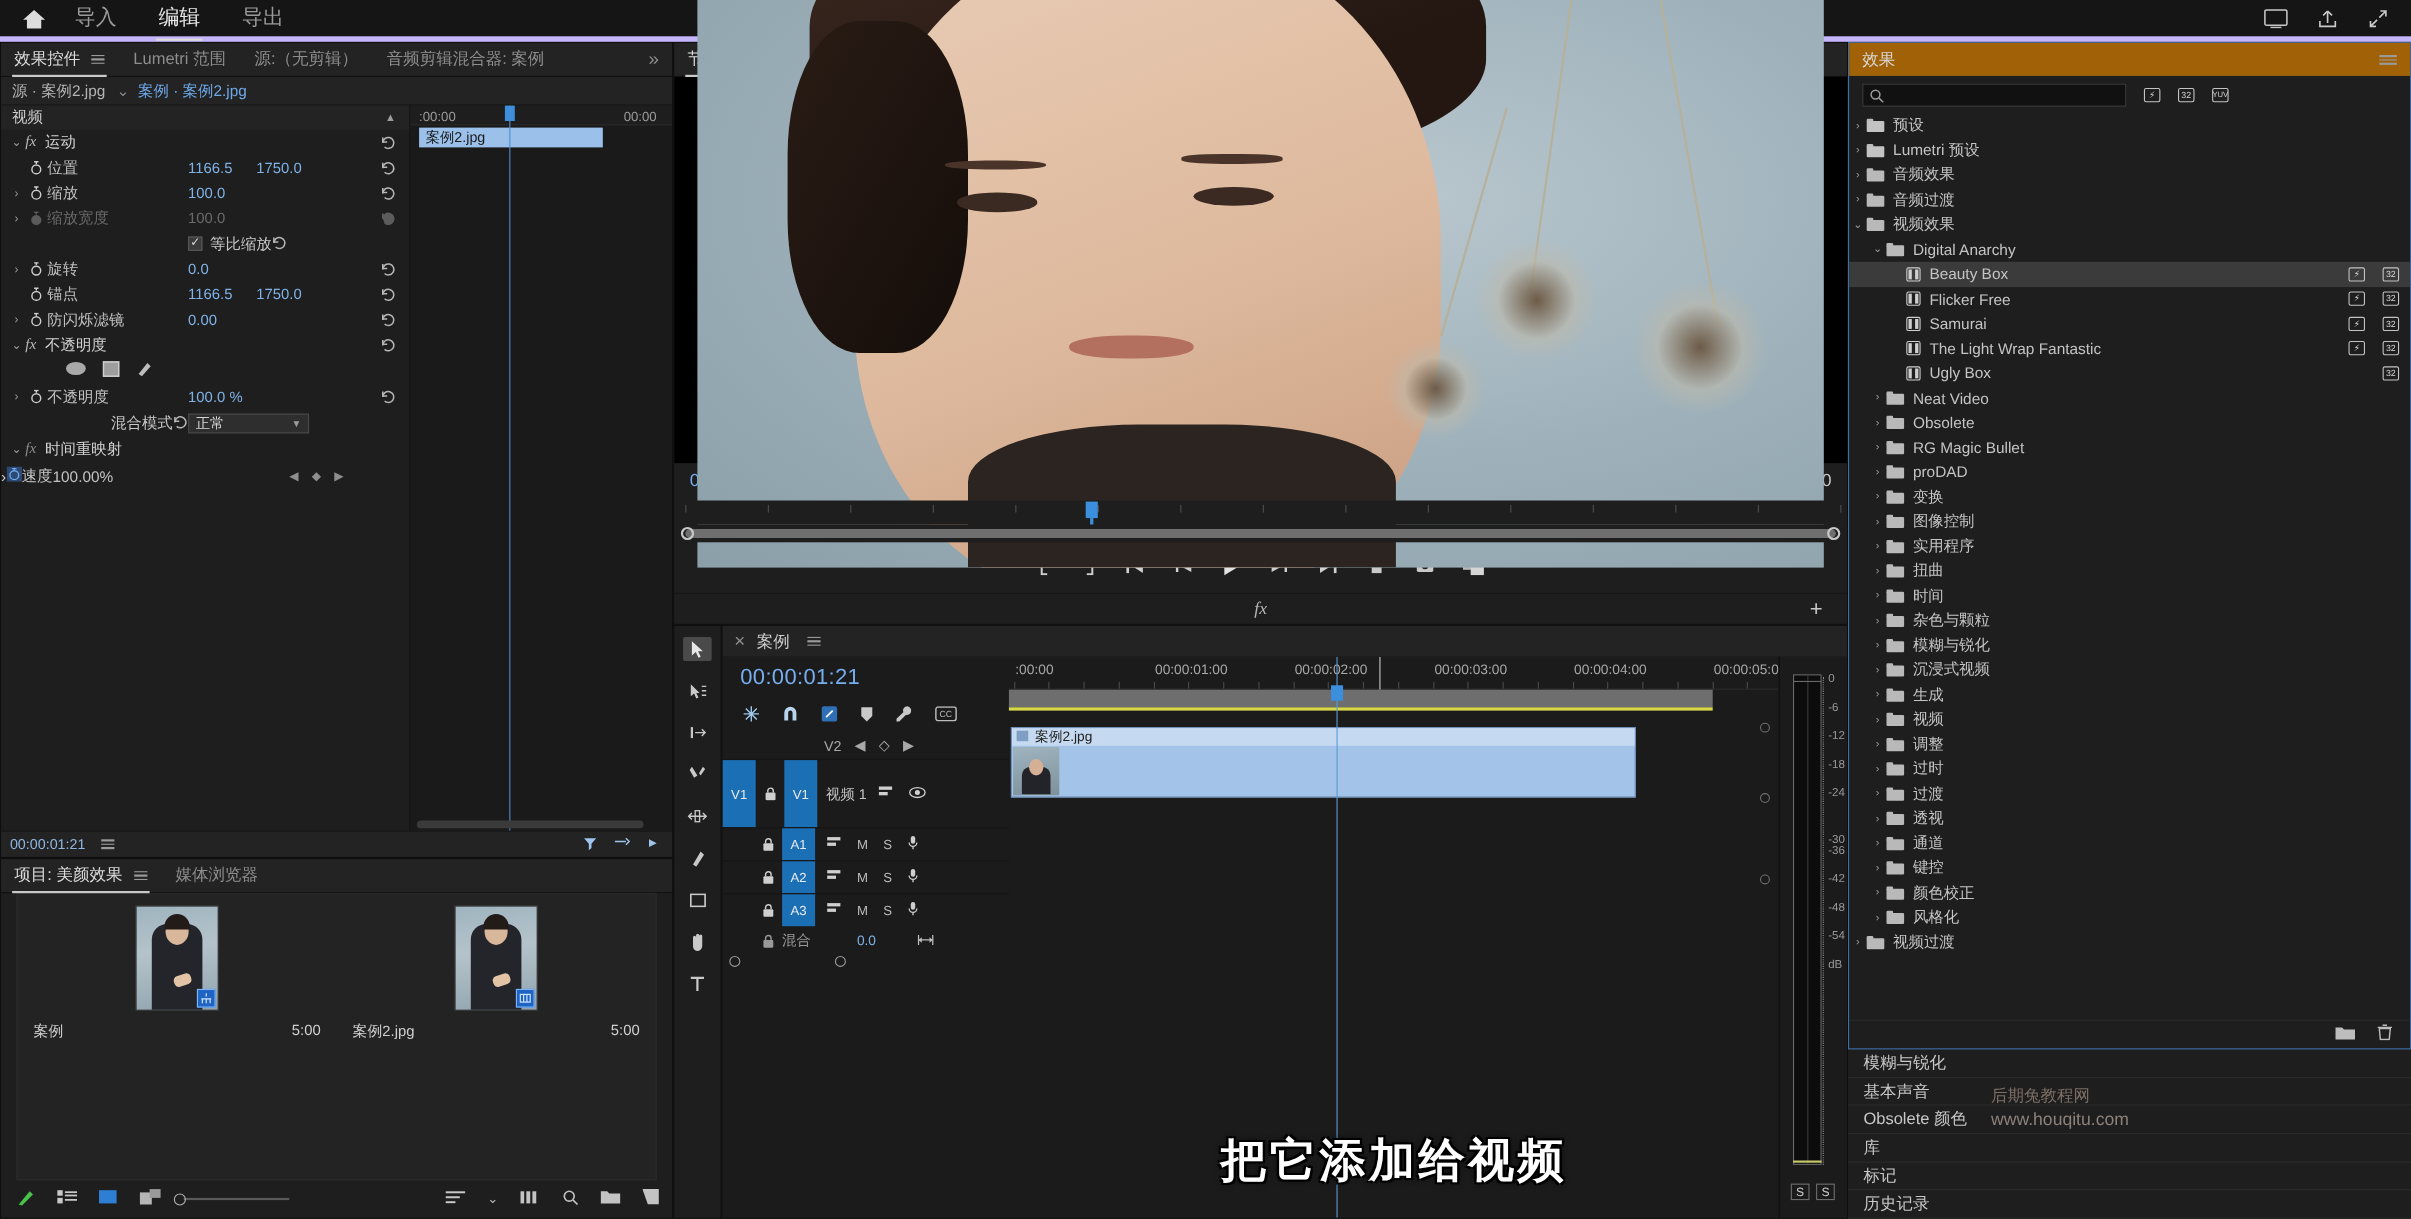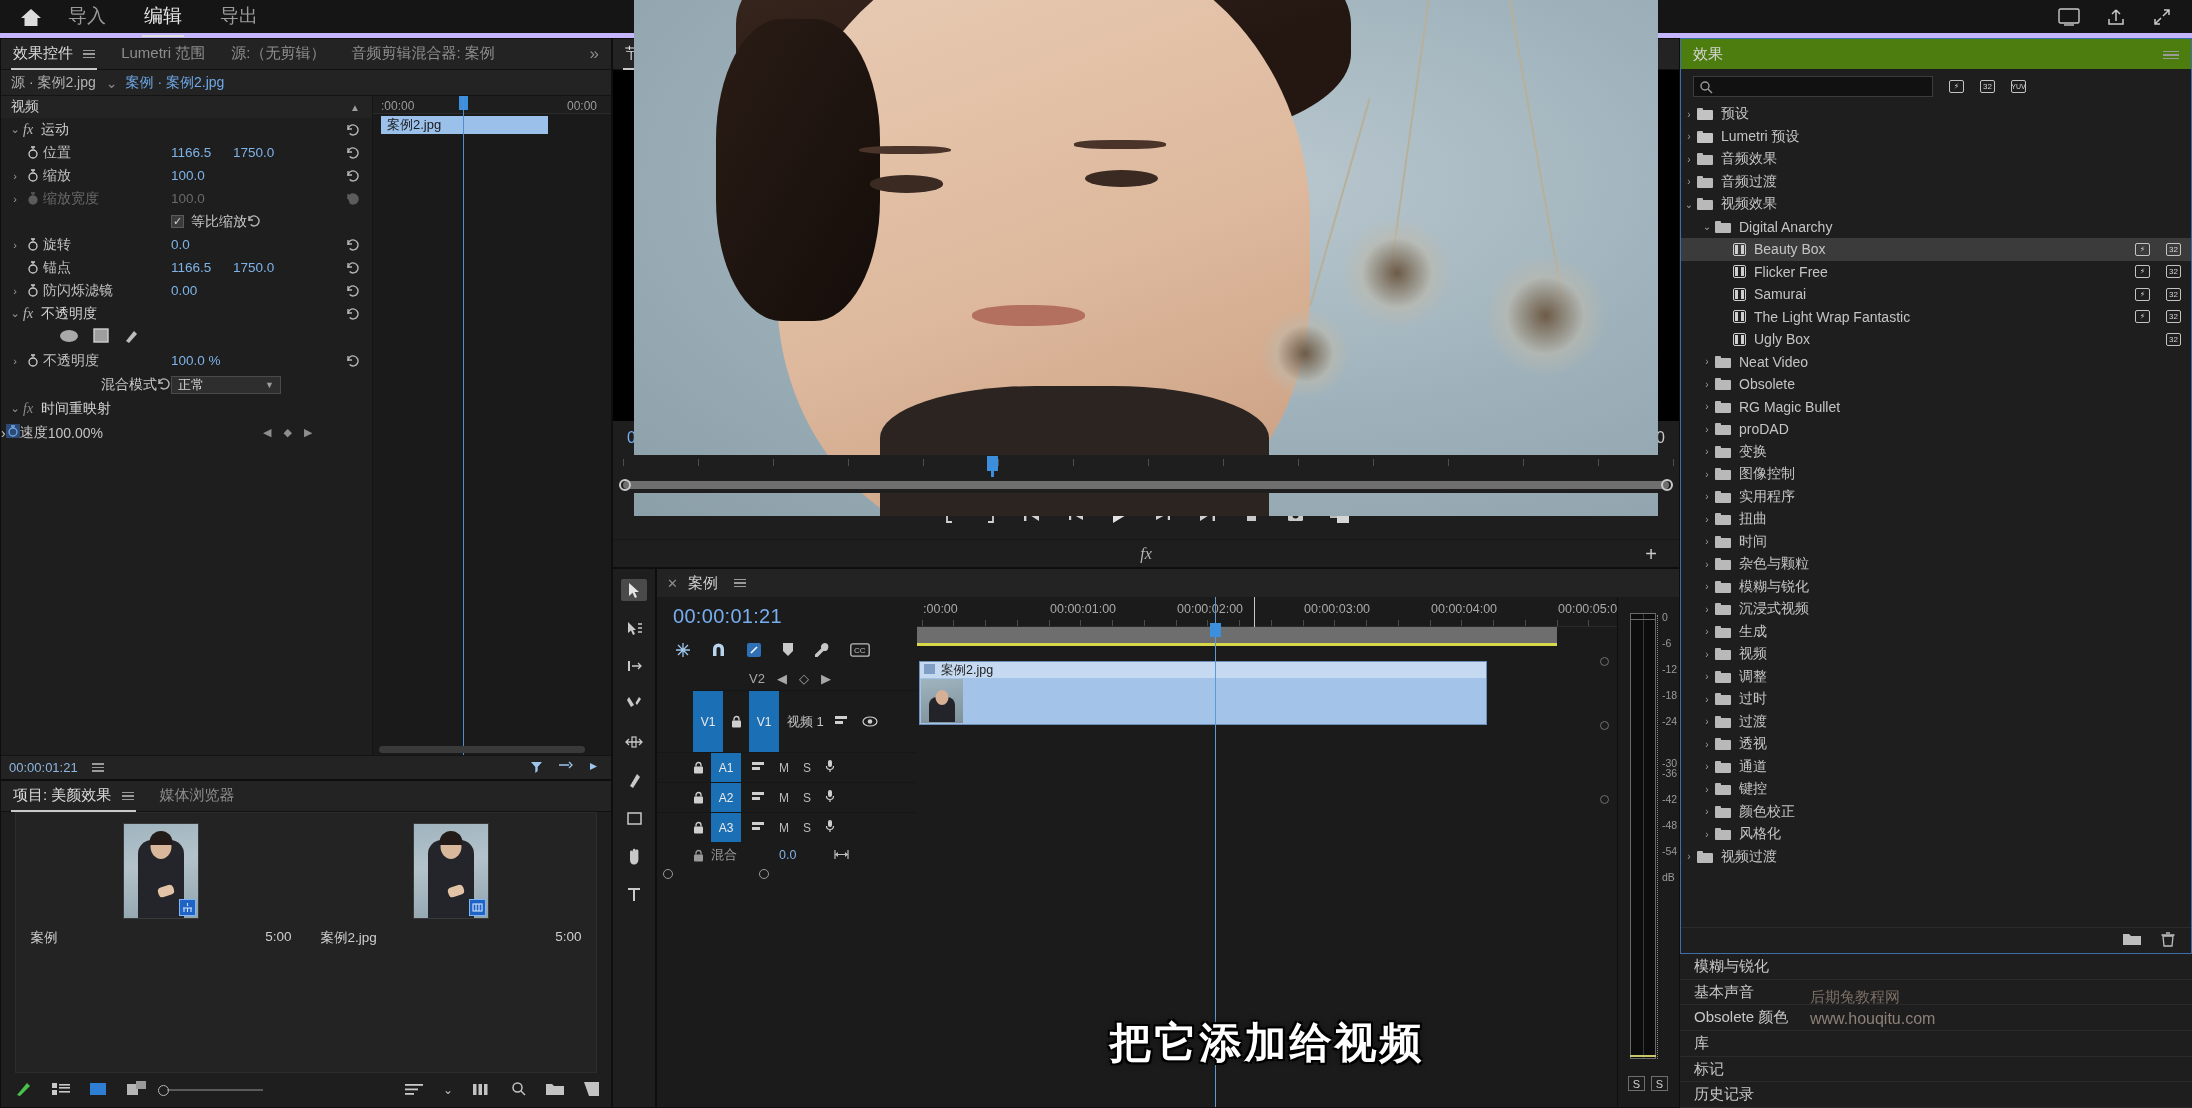--- a/index.html
+++ b/index.html
@@ -189,21 +189,21 @@
   .tool.active { background:#4a4a4a; }
   .tl-panel { flex:1; display:flex; flex-direction:column; min-width:0;}
   .tl-head { height:28px; background:#232323; display:flex; align-items:center; gap:10px; padding-left:10px; font-size:15px; color:#cfcfcf; flex:none;}
   .tl-head .x { color:#8f8f8f; font-size:13px;}
   .tl-body { flex:1; display:flex; min-height:0; background:#1b1b1b; position:relative;}
   .tl-headers { width: 260px; flex:none; position:relative; background:#1b1b1b;}
   .tl-tc { font-size: 20px; color:#77aef0; padding: 8px 0 8px 16px; letter-spacing:.3px;}
   .tl-tools { height: 30px; display:flex; align-items:center; gap:20px; padding-left: 18px;}
   .tl-v2 { height:24px; display:flex; align-items:center; gap:12px; padding-left:92px; font-size:13px; color:#a8a8a8;}
   .trk { height: 30px; display:flex; align-items:center; position:relative; border-top:1px solid #161616; }
-  .trk.video { height: 62px; margin-left: 36px; }
+  .trk.video { height: 62px; }
   .trk .tnum { width: 30px; height: 100%; background:#1b6fb5; display:flex;align-items:center;justify-content:center; font-size:12px; color:#eaeaea;}
   .trk .lock { width: 26px; display:flex; align-items:center; justify-content:center;}
   .trk .tname { font-size:13px; color:#c4c4c4; margin-left: 8px; white-space:nowrap;}
   .trk .ticons { display:flex; align-items:center; gap:14px; margin-left: 10px;}
   .trk .ms { font-size:12px; color:#bdbdbd;}
   .tl-canvas { flex:1; position:relative; overflow:hidden; background:#1b1b1b; min-width:0;}
   .tl-ruler { height: 30px; position:relative; border-bottom:1px solid #2b2b2b;}
   .tl-ruler .lab { position:absolute; top:5px; font-size:12.5px; color:#a9a9a9; white-space:nowrap;}
   .tl-ruler .tick { position:absolute; bottom:0; width:1px; height:6px; background:#4b4b4b;}
   .tl-workarea { position:absolute; left:0; right:0; top:30px; height:16px; background:#6e6e6e;}
@@ -214,21 +214,21 @@
   .tl-clip .cl-hdr { height:16px; background:#c5d9f0; display:flex; align-items:center; gap:6px; padding-left:4px; font-size:12.5px; color:#222;}
   .tl-clip .cl-thumb { position:absolute; left:1px; top:17px; width:42px; bottom:1px;
      background: linear-gradient(170deg,#9fb4bf,#7e919b); overflow:hidden;}
   .tl-clip .cl-thumb .p { position:absolute; left:50%; top:42%; transform:translateX(-50%); width:26px; height:56%; background:#22242a; border-radius:8px 8px 0 0;}
   .tl-clip .cl-thumb .h { position:absolute; left:50%; top:26%; transform:translateX(-50%); width:13px;height:15px;background:#d6b094;border-radius:50%;}
   .tl-playhead { position:absolute; top:0; bottom:0; width:1px; background:#5b9bd5; }
   .tl-playhead .cap { position:absolute; top:26px; left:-5px; width:11px; height:14px; background:#3b8fdd;}
   .tl-marker { position:absolute; top:0; width:1px; height:30px; background:#c9c9c9;}
   .tl-dot { position:absolute; width:9px;height:9px;border:1px solid #6f6f6f;border-radius:50%;background:#1b1b1b;}
   .tl-caption {
-    position:absolute; left:0; right:0; bottom: 36px; text-align:center;
+    position:absolute; left:0; right:0; bottom: 24px; text-align:center;
     font-size: 42px; color:#fff; font-weight:bold; letter-spacing:3px;
     text-shadow: -2px -2px 0 #000, 2px -2px 0 #000, -2px 2px 0 #000, 2px 2px 0 #000, 0 0 7px #000;
     pointer-events:none;
   }
   .mix-row { height:26px; display:flex; align-items:center; position:relative; font-size:13px; color:#9a9a9a;}
   .mix-row .lock { width:26px; display:flex;align-items:center;justify-content:center;}
   .mix-row .mval { color:#7fb3e8; margin-left: 42px; font-size:12.5px;}
   .tl-hscroll { height:12px; position:relative;}
   .tl-hscroll .kn { position:absolute; top:1px; width:10px;height:10px;border:1.5px solid #9a9a9a;border-radius:50%;}
 
@@ -239,21 +239,21 @@
   .meter-top { position:absolute; left:12px; top:16px; width:26px; height:7px; border-bottom:1px solid #6a6a6a;}
   .meter-bot { position:absolute; left:12px; width:26px; height:2px; background:#c8c86a;}
   .meter-scale { position:absolute; left:40px; top:14px; bottom:46px; width:22px;}
   .meter-scale .m { position:absolute; left:4px; font-size:10.5px; color:#9a9a9a;}
   .meter-dots { position:absolute; left:39px; top:18px; bottom:48px; width:1px; border-left:1px dotted #8a8a8a;}
   .meter-s { position:absolute; bottom:16px; left:10px; display:flex; gap:6px;}
   .meter-s b { width:17px;height:15px;border:1px solid #6e6e6e; display:flex;align-items:center;justify-content:center; font-size:11px;color:#cfcfcf;font-weight:normal;}
 
   
   .eff-panel { flex: 0 0 916px; border:1px solid #3e6fa8; display:flex; flex-direction:column; min-height:0;}
-  .eff-head { height: 30px; background:#4d7c0f; display:flex; align-items:center; padding: 0 12px; flex:none;font-family:Liberation Serif, serif;}
+  .eff-head { height: 30px; background:#a16207; display:flex; align-items:center; padding: 0 12px; flex:none;}
   .eff-head .t { font-size:15px; color:#d8d8d8;}
   .eff-head .hm { margin-left:auto; }
   .eff-search { height: 34px; display:flex; align-items:center; gap: 16px; padding: 0 12px; flex:none;}
   .eff-search .sb { flex:1; max-width: 240px; height:21px; background:#111; border:1px solid #3c3c3c; position:relative; padding-left:24px; display:flex; align-items:center;}
   .eff-search .sb .mag { position:absolute; left:5px; top:3px;}
   .eff-list { flex:1; overflow:hidden; min-height:0;}
   .eitem { height: 22.5px; display:flex; align-items:center; font-size:14px; color:#c4c4c4; position:relative; padding-right: 10px;}
   .eitem.sel { background:#3b3b3b; }
   .eitem .tw { width: 16px; text-align:center; color:#9d9d9d; font-size:10px; flex:none;}
   .eitem .nm { white-space:nowrap; }

